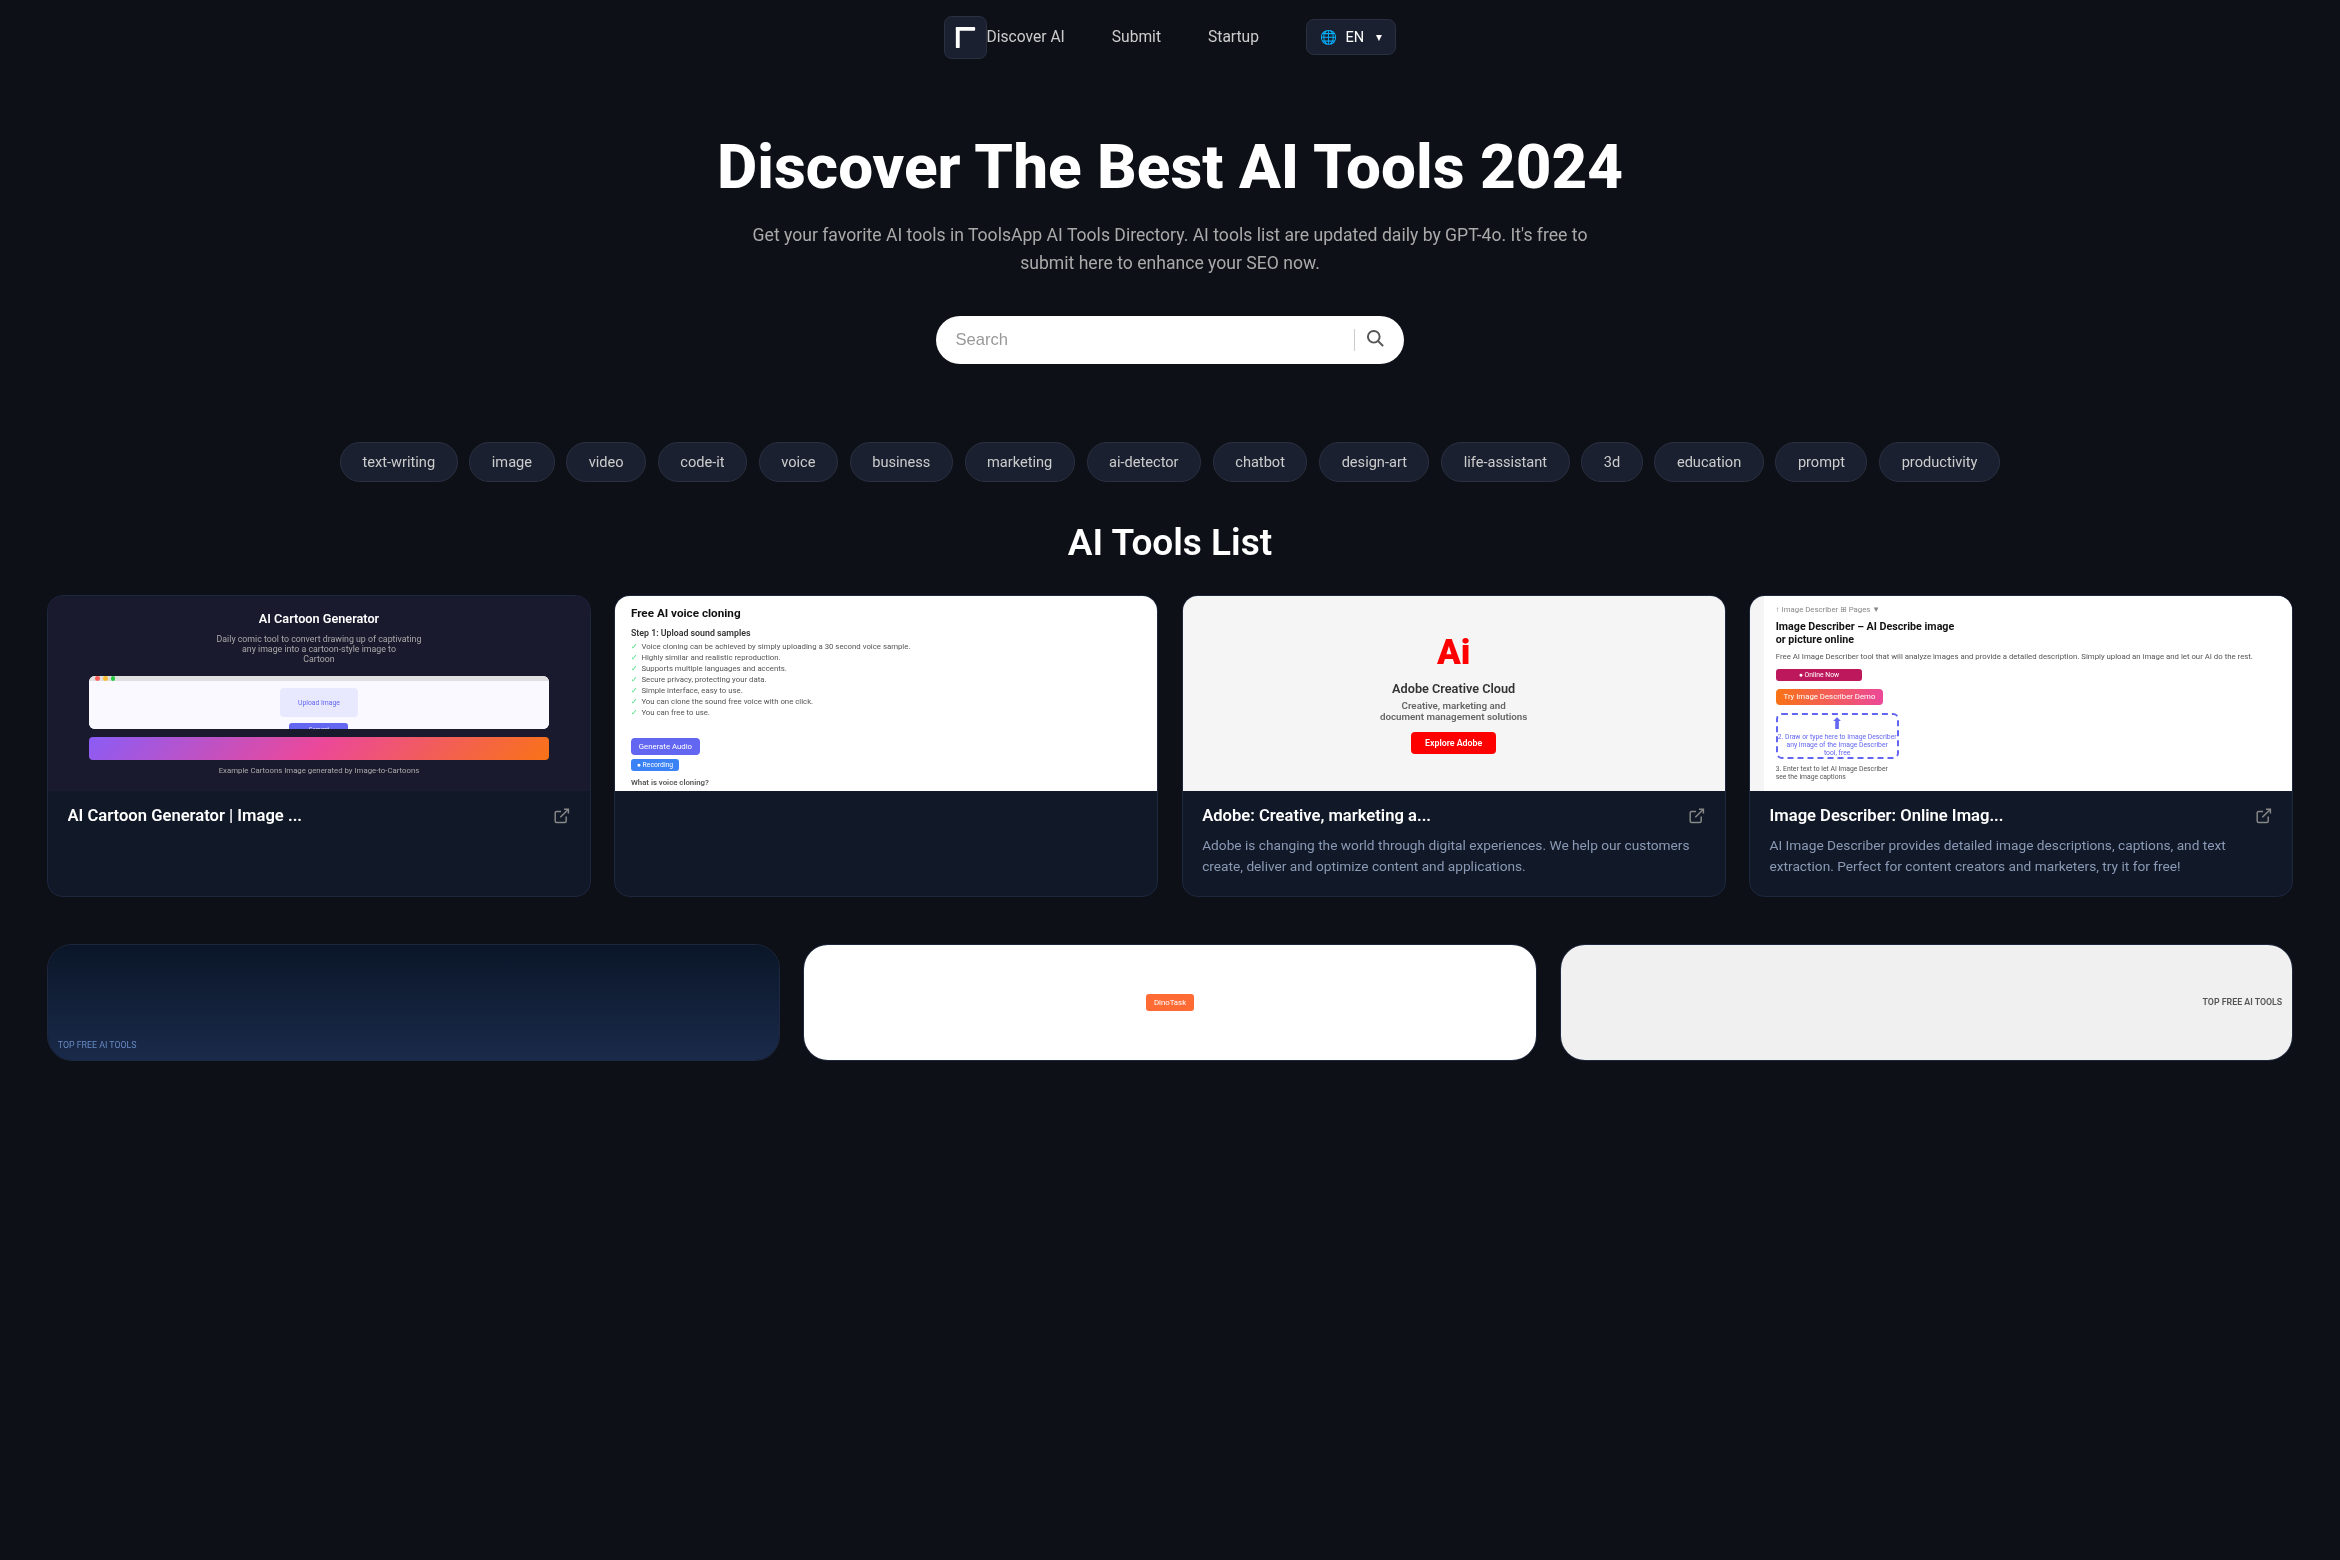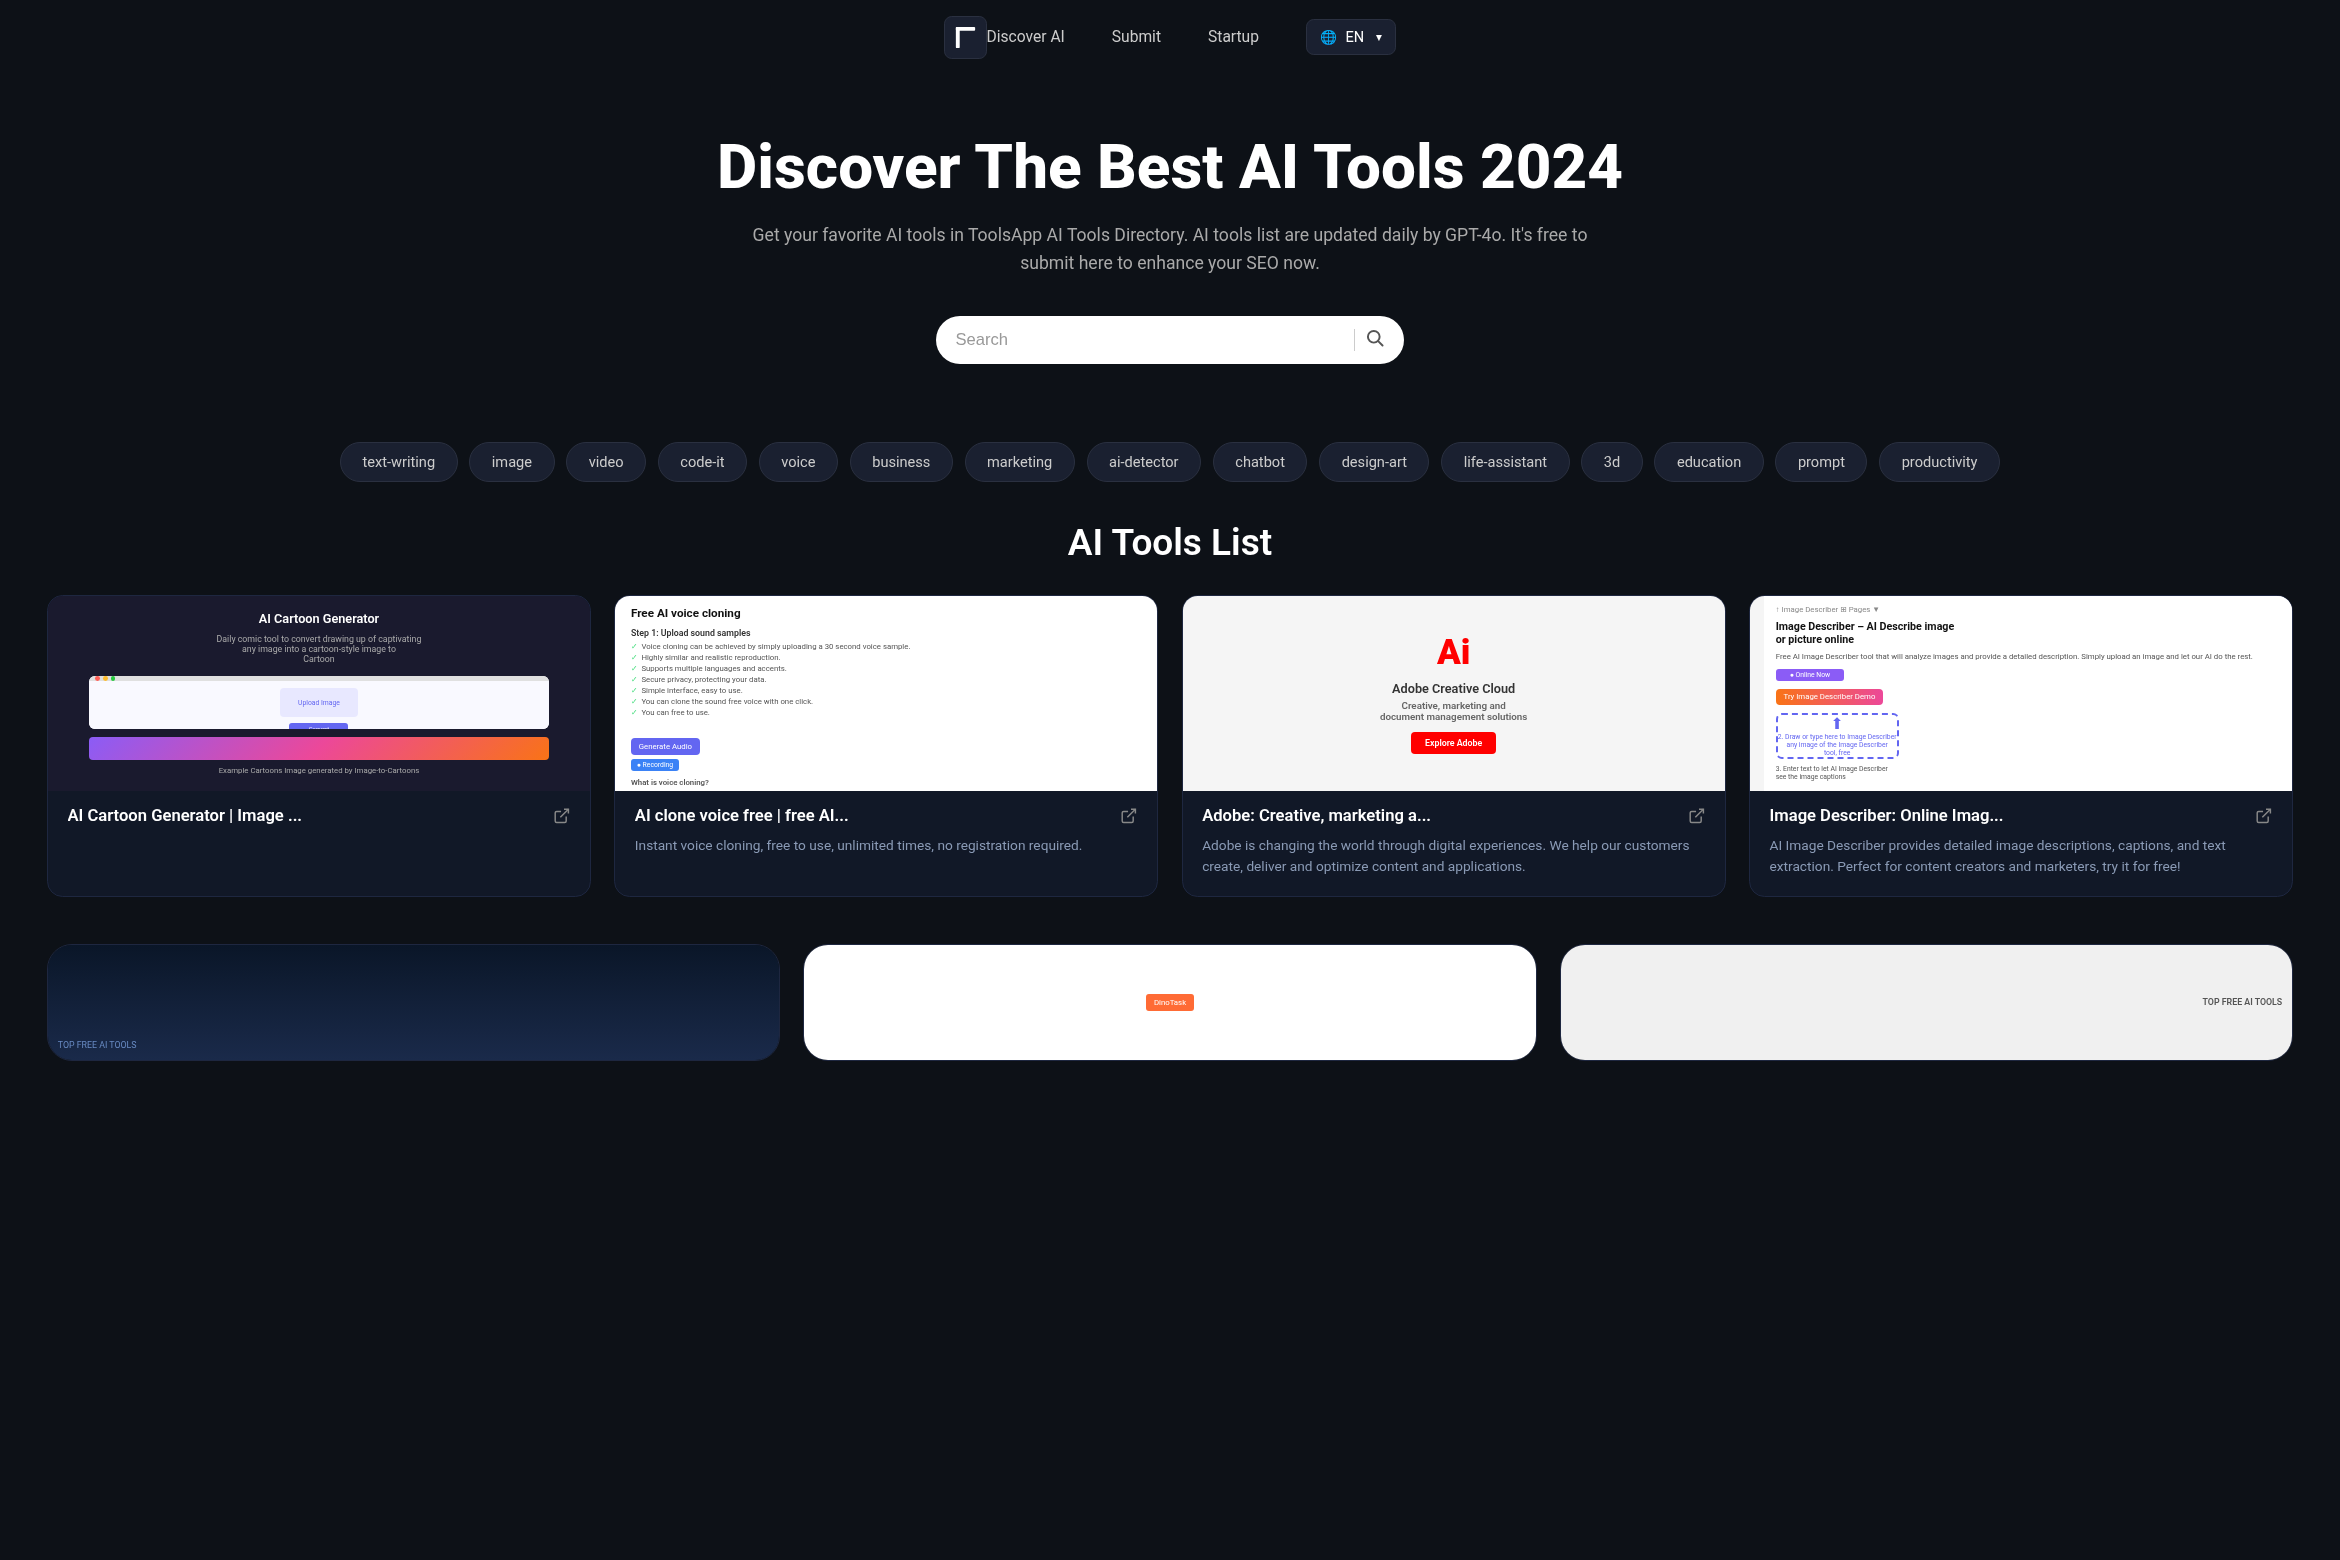--- a/index.html
+++ b/index.html
@@ -537,31 +537,20 @@
           <li>You can free to use.</li>
         </ul>
         <div class="v-bar" style="width:90%"></div>
         <div class="v-bar-sm" style="width:70%"></div>
         <div class="v-btn">Generate Audio</div>
         <div class="v-blue-label">● Recording</div>
         <div style="font-size:7.8px;color:#555;margin-bottom:3.9px;font-weight:600;">What is voice cloning?</div>
         <div style="font-size:6.8px;color:#666;margin-bottom:2px;">Voice cloning is a technology that allows learning to clone a human voice using AI that makes the cloned voices available from the original voices.</div>
       </div>
     </div>
-    <div class="card-body">
-      <div class="card-title">
-        <span class="card-title-text">AI clone voice free | free AI...</span>
-        <svg class="external-icon" viewBox="0 0 24 24" fill="none" stroke="currentColor" stroke-width="2">
-          <path d="M18 13v6a2 2 0 01-2 2H5a2 2 0 01-2-2V8a2 2 0 012-2h6"></path>
-          <polyline points="15 3 21 3 21 9"></polyline>
-          <line x1="10" y1="14" x2="21" y2="3"></line>
-        </svg>
-      </div>
-      <div class="card-desc">Instant voice cloning, free to use, unlimited times, no registration required.</div>
-    </div>
   </div>
 
   <div class="card">
     <div class="card-image">
       <div class="thumb-adobe card-thumb">
         <div class="adobe-inner">
           <div class="adobe-logo">Ai</div>
           <div style="font-size:12.7px; color:#333; font-weight:600;">Adobe Creative Cloud</div>
           <div style="font-size:9.8px; color:#666; margin-top:3.9px;">Creative, marketing and<br>document management solutions</div>
           <div style="background:#ff0000; color:white; border-radius:3.9px; padding:5.9px 13.7px; font-size:8.8px; margin-top:9.8px; display:inline-block;">Explore Adobe</div>
@@ -583,21 +572,21 @@
 
   <div class="card">
     <div class="card-image">
       <div class="thumb-imgdesc card-thumb" style="height:100%;">
         <div style="display:flex;justify-content:space-between;align-items:center;margin-bottom:5.9px;">
           <span style="font-size:7.8px;color:#888;">↑ Image Describer ⊞ Pages ▼</span>
         </div>
         <div class="id-header">Image Describer – AI Describe image<br>or picture online</div>
         <div class="id-subtitle">Free AI Image Describer tool that will analyze images and provide a detailed description. Simply upload an image and let our AI do the rest.</div>
         <div style="display:flex;gap:5.9px;margin-bottom:7.8px;">
-          <div style="background:#8b5cf6;color:white;border-radius:2.9px;padding:2px 14px;font-size:6.8px;">● Online Now</div>
+          <div style="background:#be185d;color:white;border-radius:2.9px;padding:2px 23px;font-size:6.8px;">● Online Now</div>
         </div>
         <div class="id-btn">Try Image Describer Demo</div>
         <div class="id-dropzone">
           <div style="text-align:center;">
             <div style="font-size:15.6px;color:#6366f1;">⬆</div>
             <div style="font-size:6.8px;color:#6366f1;">2. Draw or type here to Image Describer<br>any image of the Image Describer<br>tool, free</div>
           </div>
         </div>
         <div style="font-size:6.8px;color:#555;">3. Enter text to let AI Image Describer<br>see the image captions</div>
       </div>

